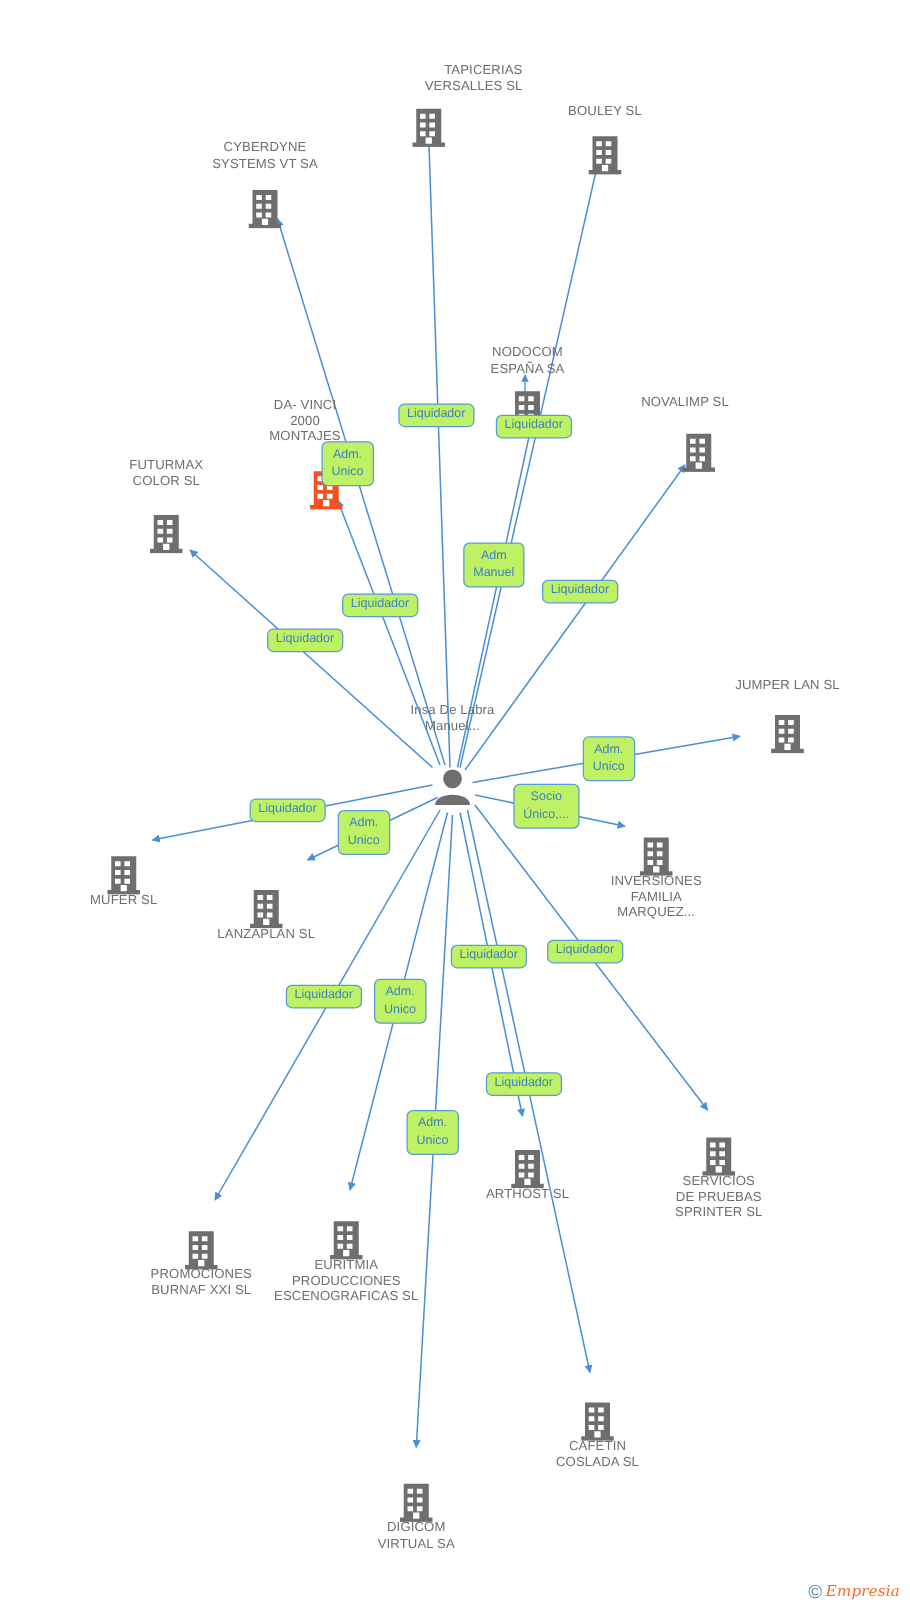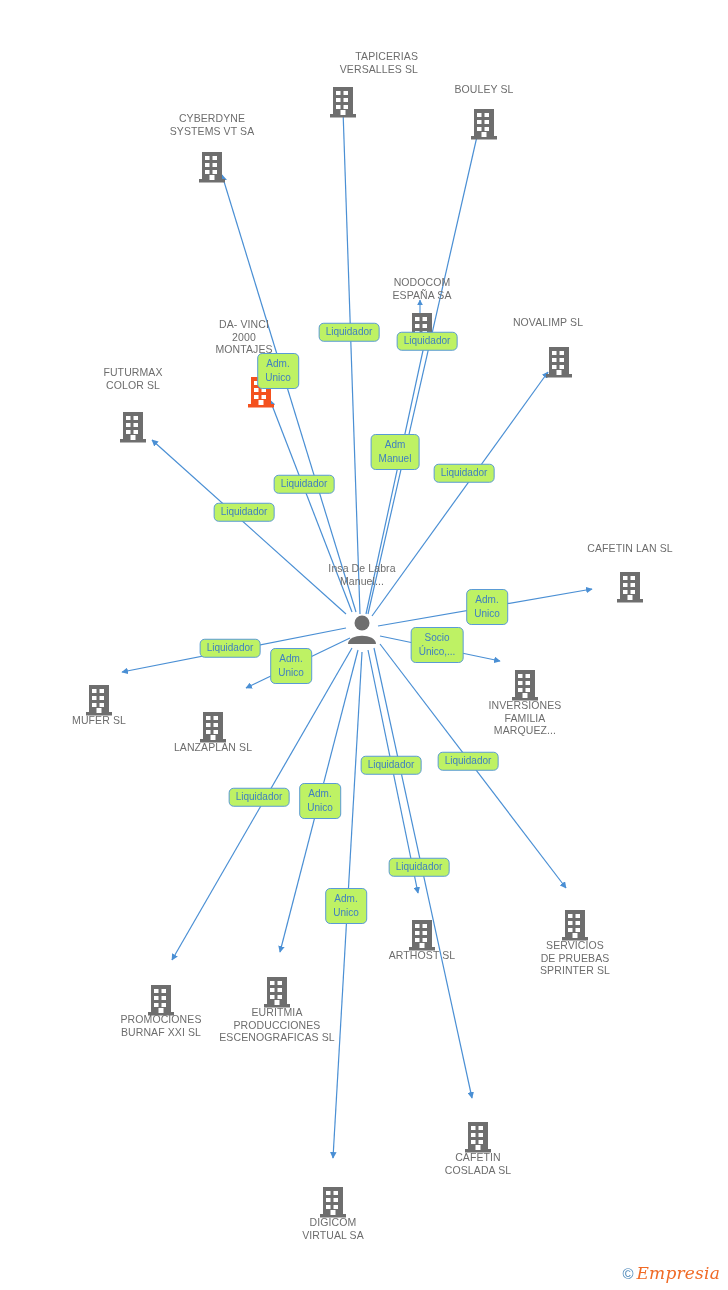--- a/index.html
+++ b/index.html
@@ -30,21 +30,21 @@
   }
   .edge-label.two-line{padding:3px 7px;line-height:14px;}
 
   .watermark{
     position:absolute;right:8px;bottom:8px;
     display:flex;align-items:center;gap:3px;
   }
   .watermark .cmark{color:#4a86b8;font-size:15px;line-height:15px;}
   .watermark .brand{
     font-family:"DejaVu Serif", serif;font-style:italic;
-    color:#f06a25;font-size:17px;line-height:17px;letter-spacing:0.2px;
+    color:#f06a25;font-size:12px;line-height:17px;letter-spacing:0.2px;
   }
 </style>
 </head>
 <body>
 
 <svg id="graph" viewBox="0 0 728 1290" xmlns="http://www.w3.org/2000/svg">
   <defs>
     <marker id="arw" viewBox="0 0 10 10" refX="9" refY="5" markerWidth="5.5" markerHeight="5.5" orient="auto-start-reverse">
       <path d="M 0 0 L 10 5 L 0 10 z" fill="#4a8fd4"></path>
     </marker>
@@ -202,21 +202,21 @@
           <rect x="8" y="6" width="4.5" height="4" fill="#ffffff"></rect>
           <rect x="15.5" y="6" width="4.5" height="4" fill="#ffffff"></rect>
           <rect x="8" y="13" width="4.5" height="4" fill="#ffffff"></rect>
           <rect x="15.5" y="13" width="4.5" height="4" fill="#ffffff"></rect>
           <rect x="8" y="20" width="4.5" height="4" fill="#ffffff"></rect>
           <rect x="15.5" y="20" width="4.5" height="4" fill="#ffffff"></rect>
           <rect x="12.5" y="25" width="5" height="5" fill="#ffffff"></rect>
         </svg></span>
     </div>
     <div class="node above" style="left: 630px; top: 542px;">
-      <div class="label">CAFETIN LAN SL</div>
+      <div class="label">JUMPER LAN SL</div>
     </div>
     <div class="node" style="left: 525px; top: 668px;">
       <span class="icon"><svg width="30" height="34" viewBox="0 0 30 34" aria-hidden="true">
           <rect x="5" y="2" width="20" height="28" fill="#6e6e6e"></rect>
           <rect x="2" y="29" width="26" height="3.5" fill="#6e6e6e"></rect>
           <rect x="8" y="6" width="4.5" height="4" fill="#ffffff"></rect>
           <rect x="15.5" y="6" width="4.5" height="4" fill="#ffffff"></rect>
           <rect x="8" y="13" width="4.5" height="4" fill="#ffffff"></rect>
           <rect x="15.5" y="13" width="4.5" height="4" fill="#ffffff"></rect>
           <rect x="8" y="20" width="4.5" height="4" fill="#ffffff"></rect>

